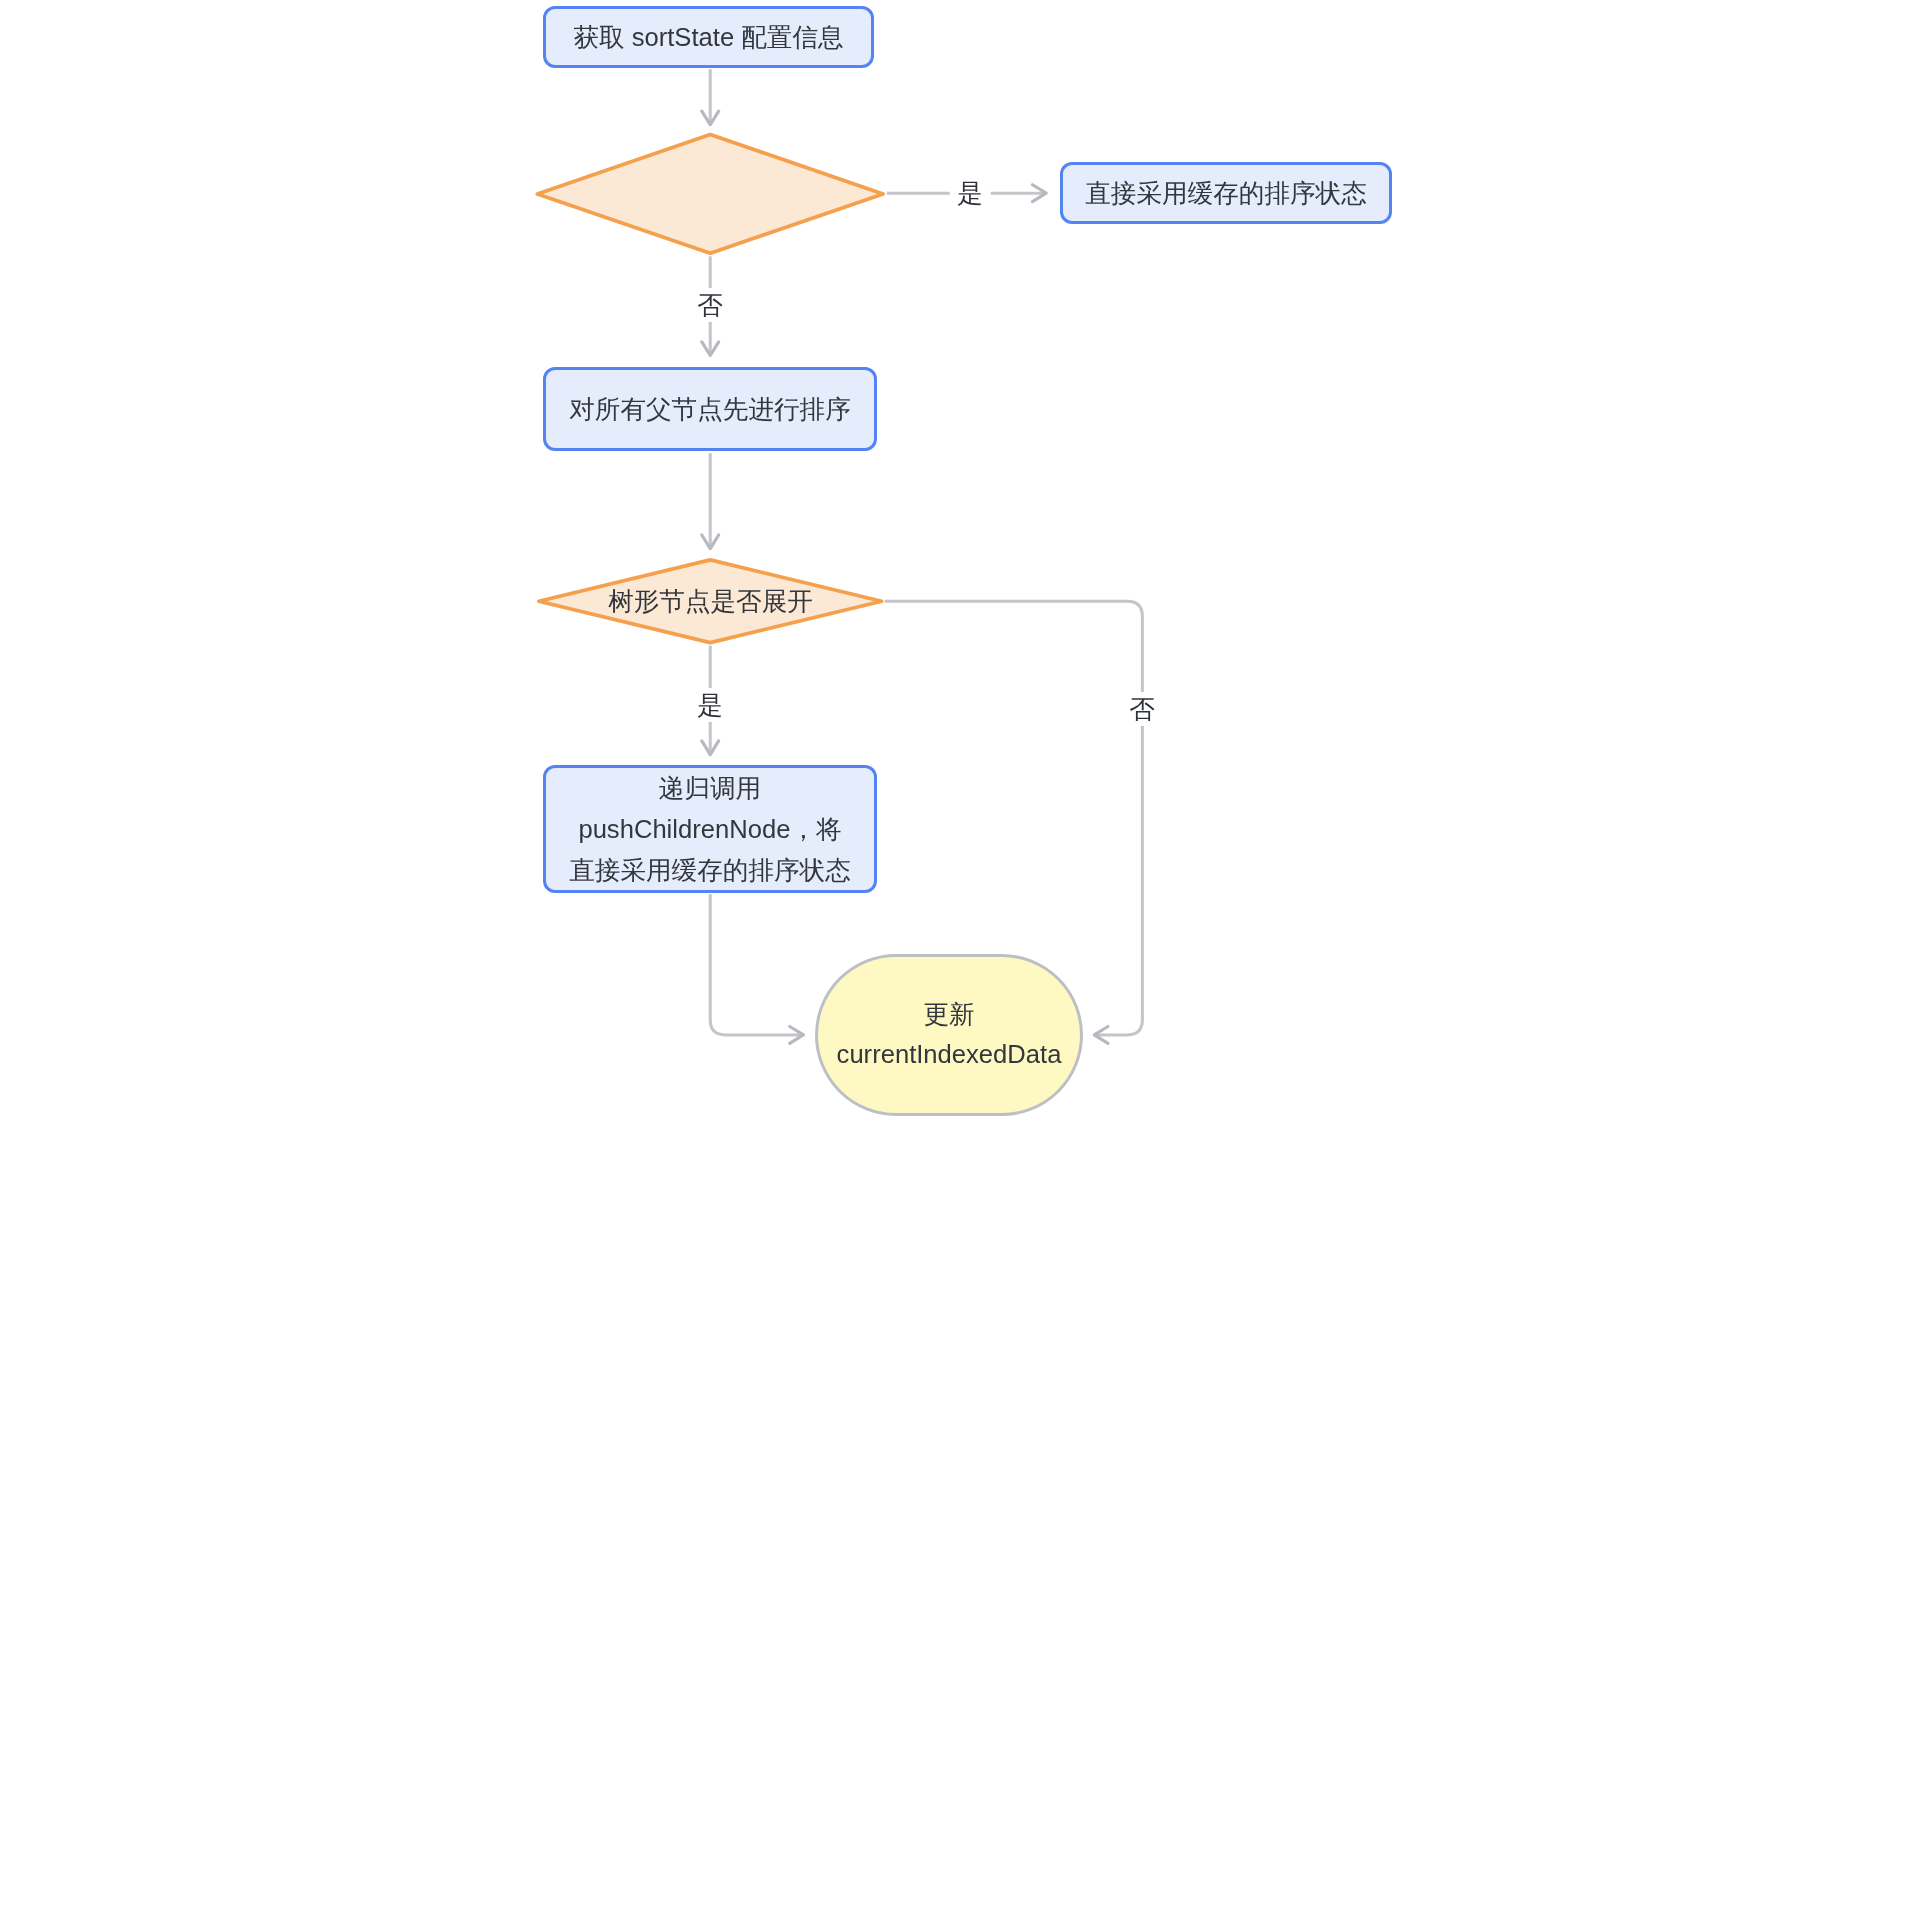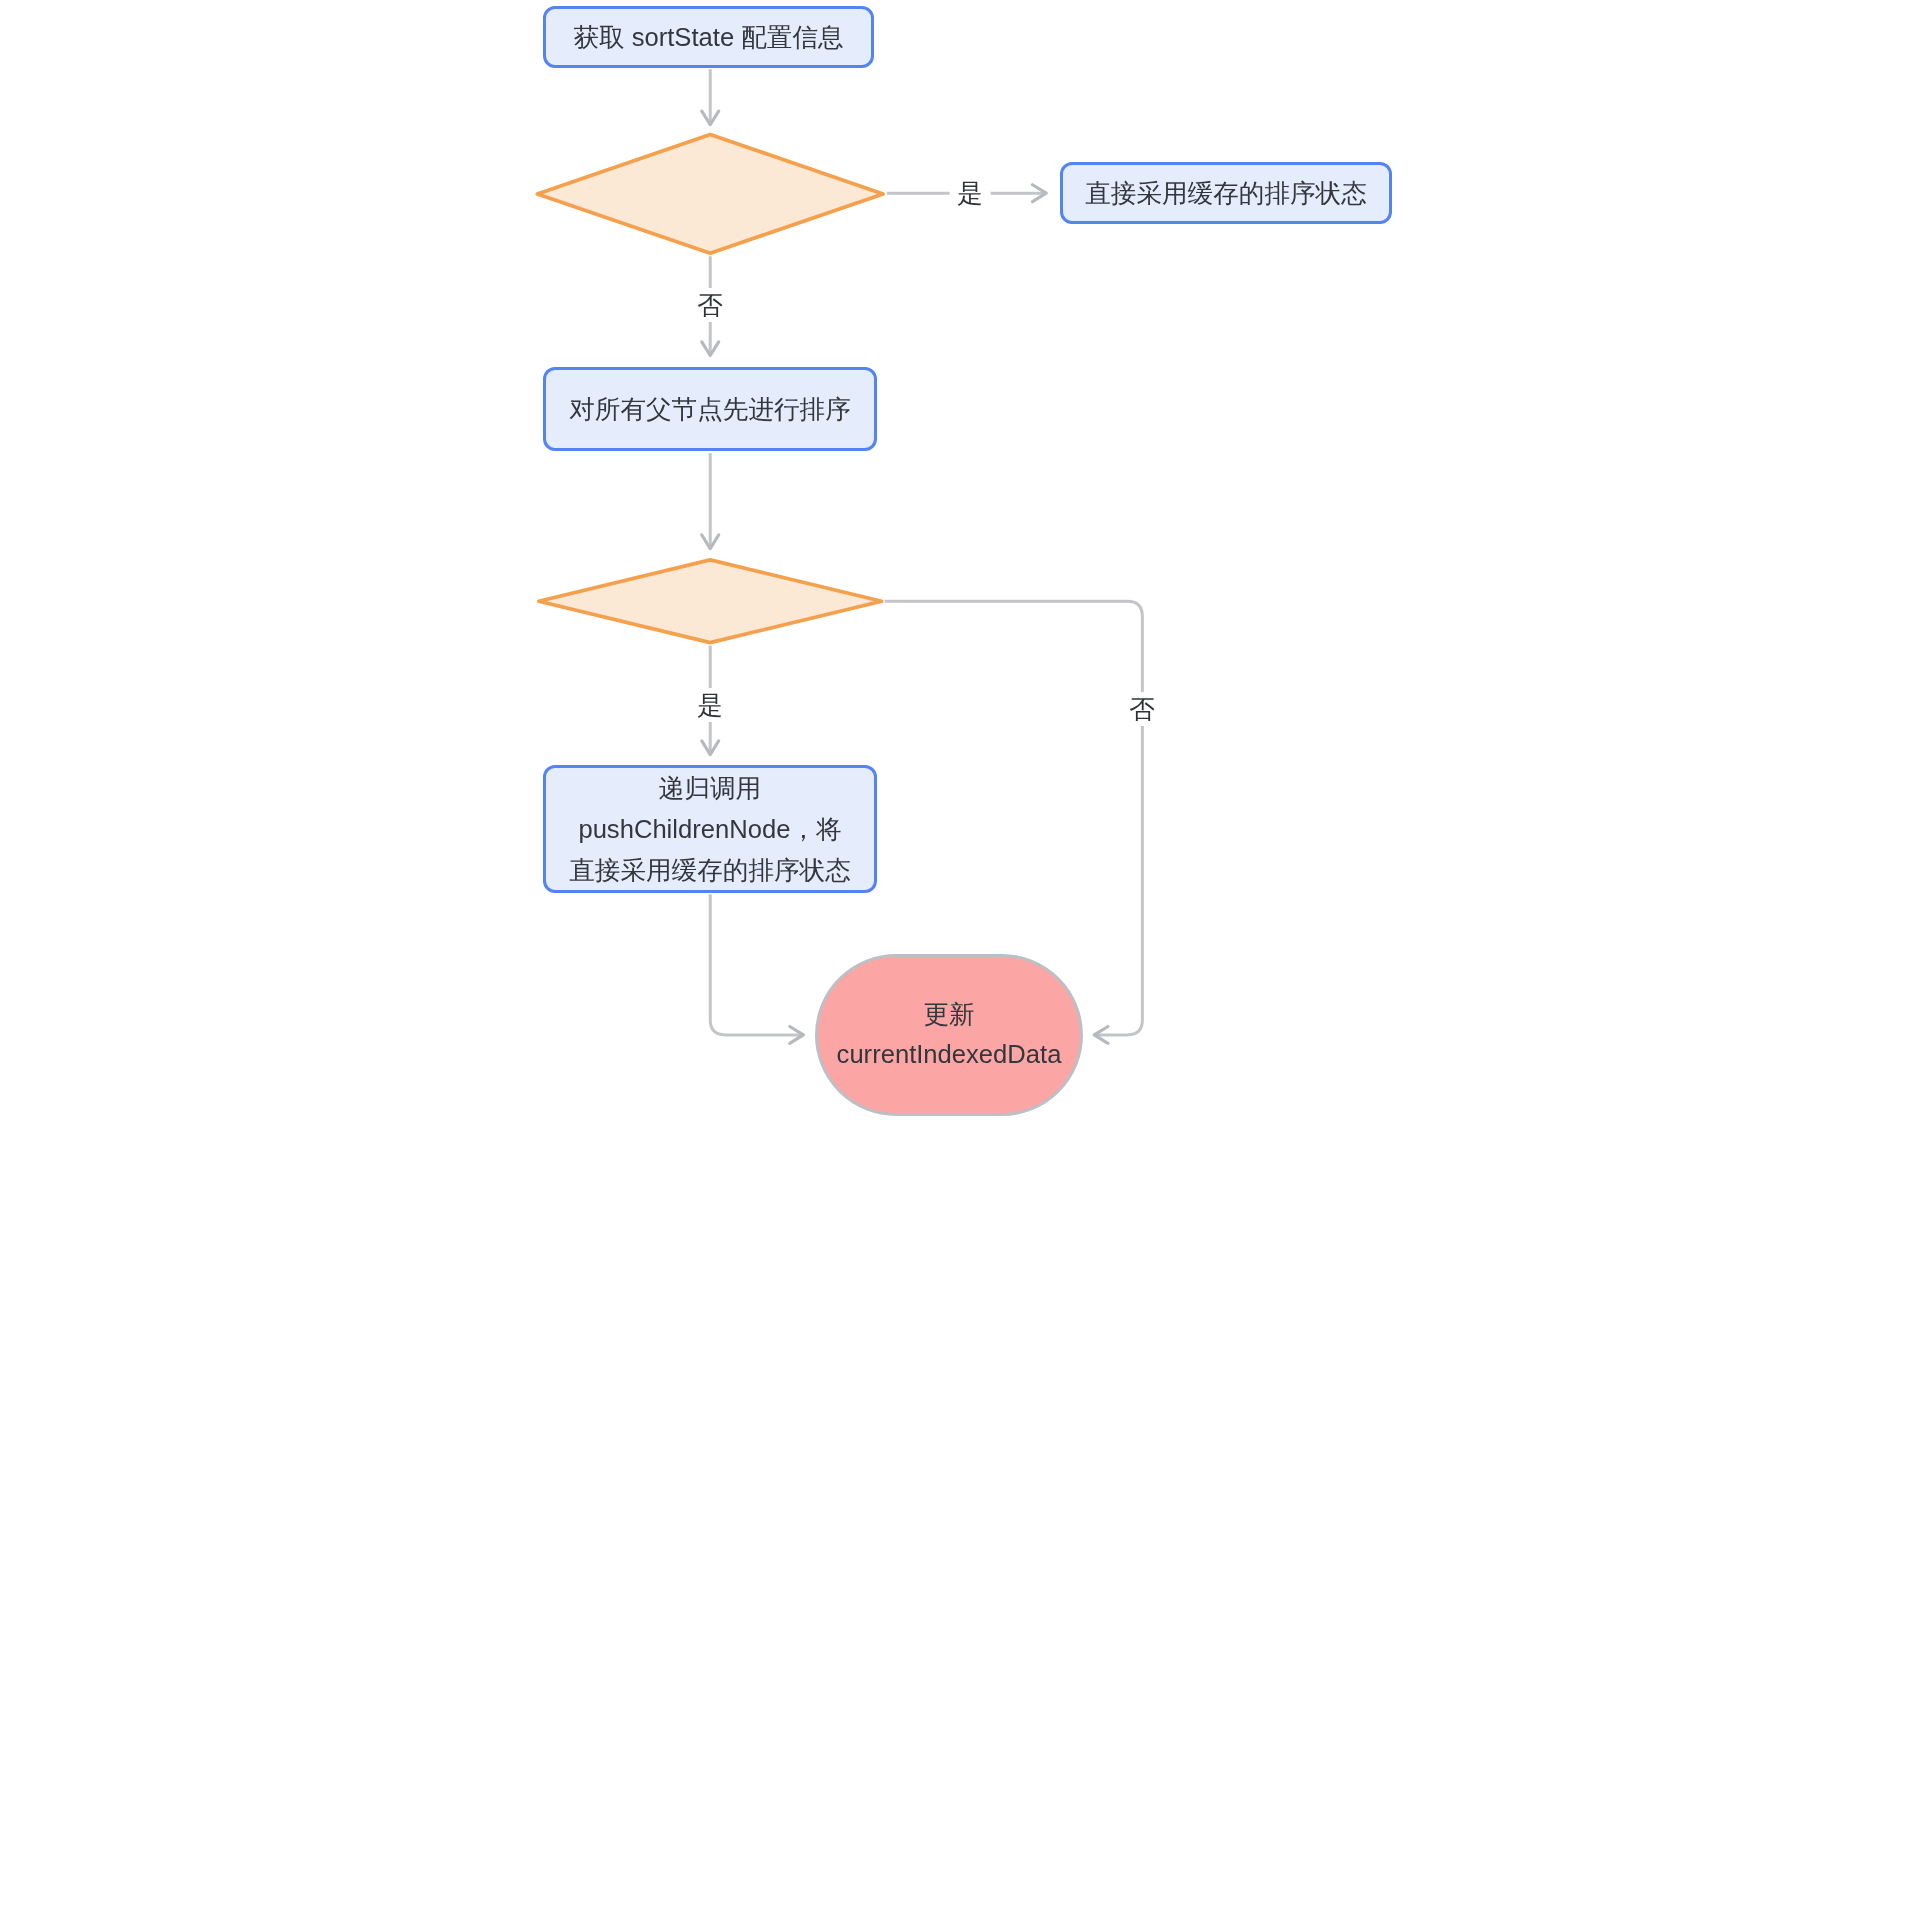--- a/index.html
+++ b/index.html
@@ -49,21 +49,21 @@
     font-size: 25.6px;
     line-height: 1.6;
     color: #33373d;
   }
   .process {
     background: #e5edfc;
     border: 3.8px solid #5384f2;
     border-radius: 12px;
   }
   .terminal {
-    background: #fca5a5;
+    background: #fef9c3;
     border: 3px solid #bcc0c6;
     border-radius: 83px;
   }
   .decision-label {
     position: absolute;
     display: flex;
     align-items: center;
     justify-content: center;
     text-align: center;
     font-size: 25.6px;
@@ -126,20 +126,21 @@
     <div>递归调用 pushChildrenNode，将</div>
     <div>直接采用缓存的排序状态</div>
   </div>
 
   <div class="node terminal" style="left:815px; top:954px; width:268px; height:162px; line-height:1.55;">
     <div>更新</div>
     <div>currentIndexedData</div>
   </div>
 
 
+  <div class="decision-label" style="left:539px; top:560px; width:343px; height:83px;">树形节点是否展开</div>
 
   <div class="edge-label" style="left:970px; top:193px;">是</div>
 
   <div class="edge-label" style="left:710px; top:305px;">否</div>
 
   <div class="edge-label" style="left:710px; top:705px;">是</div>
 
   <div class="edge-label" style="left:1142px; top:709px;">否</div>
 
 </div>

